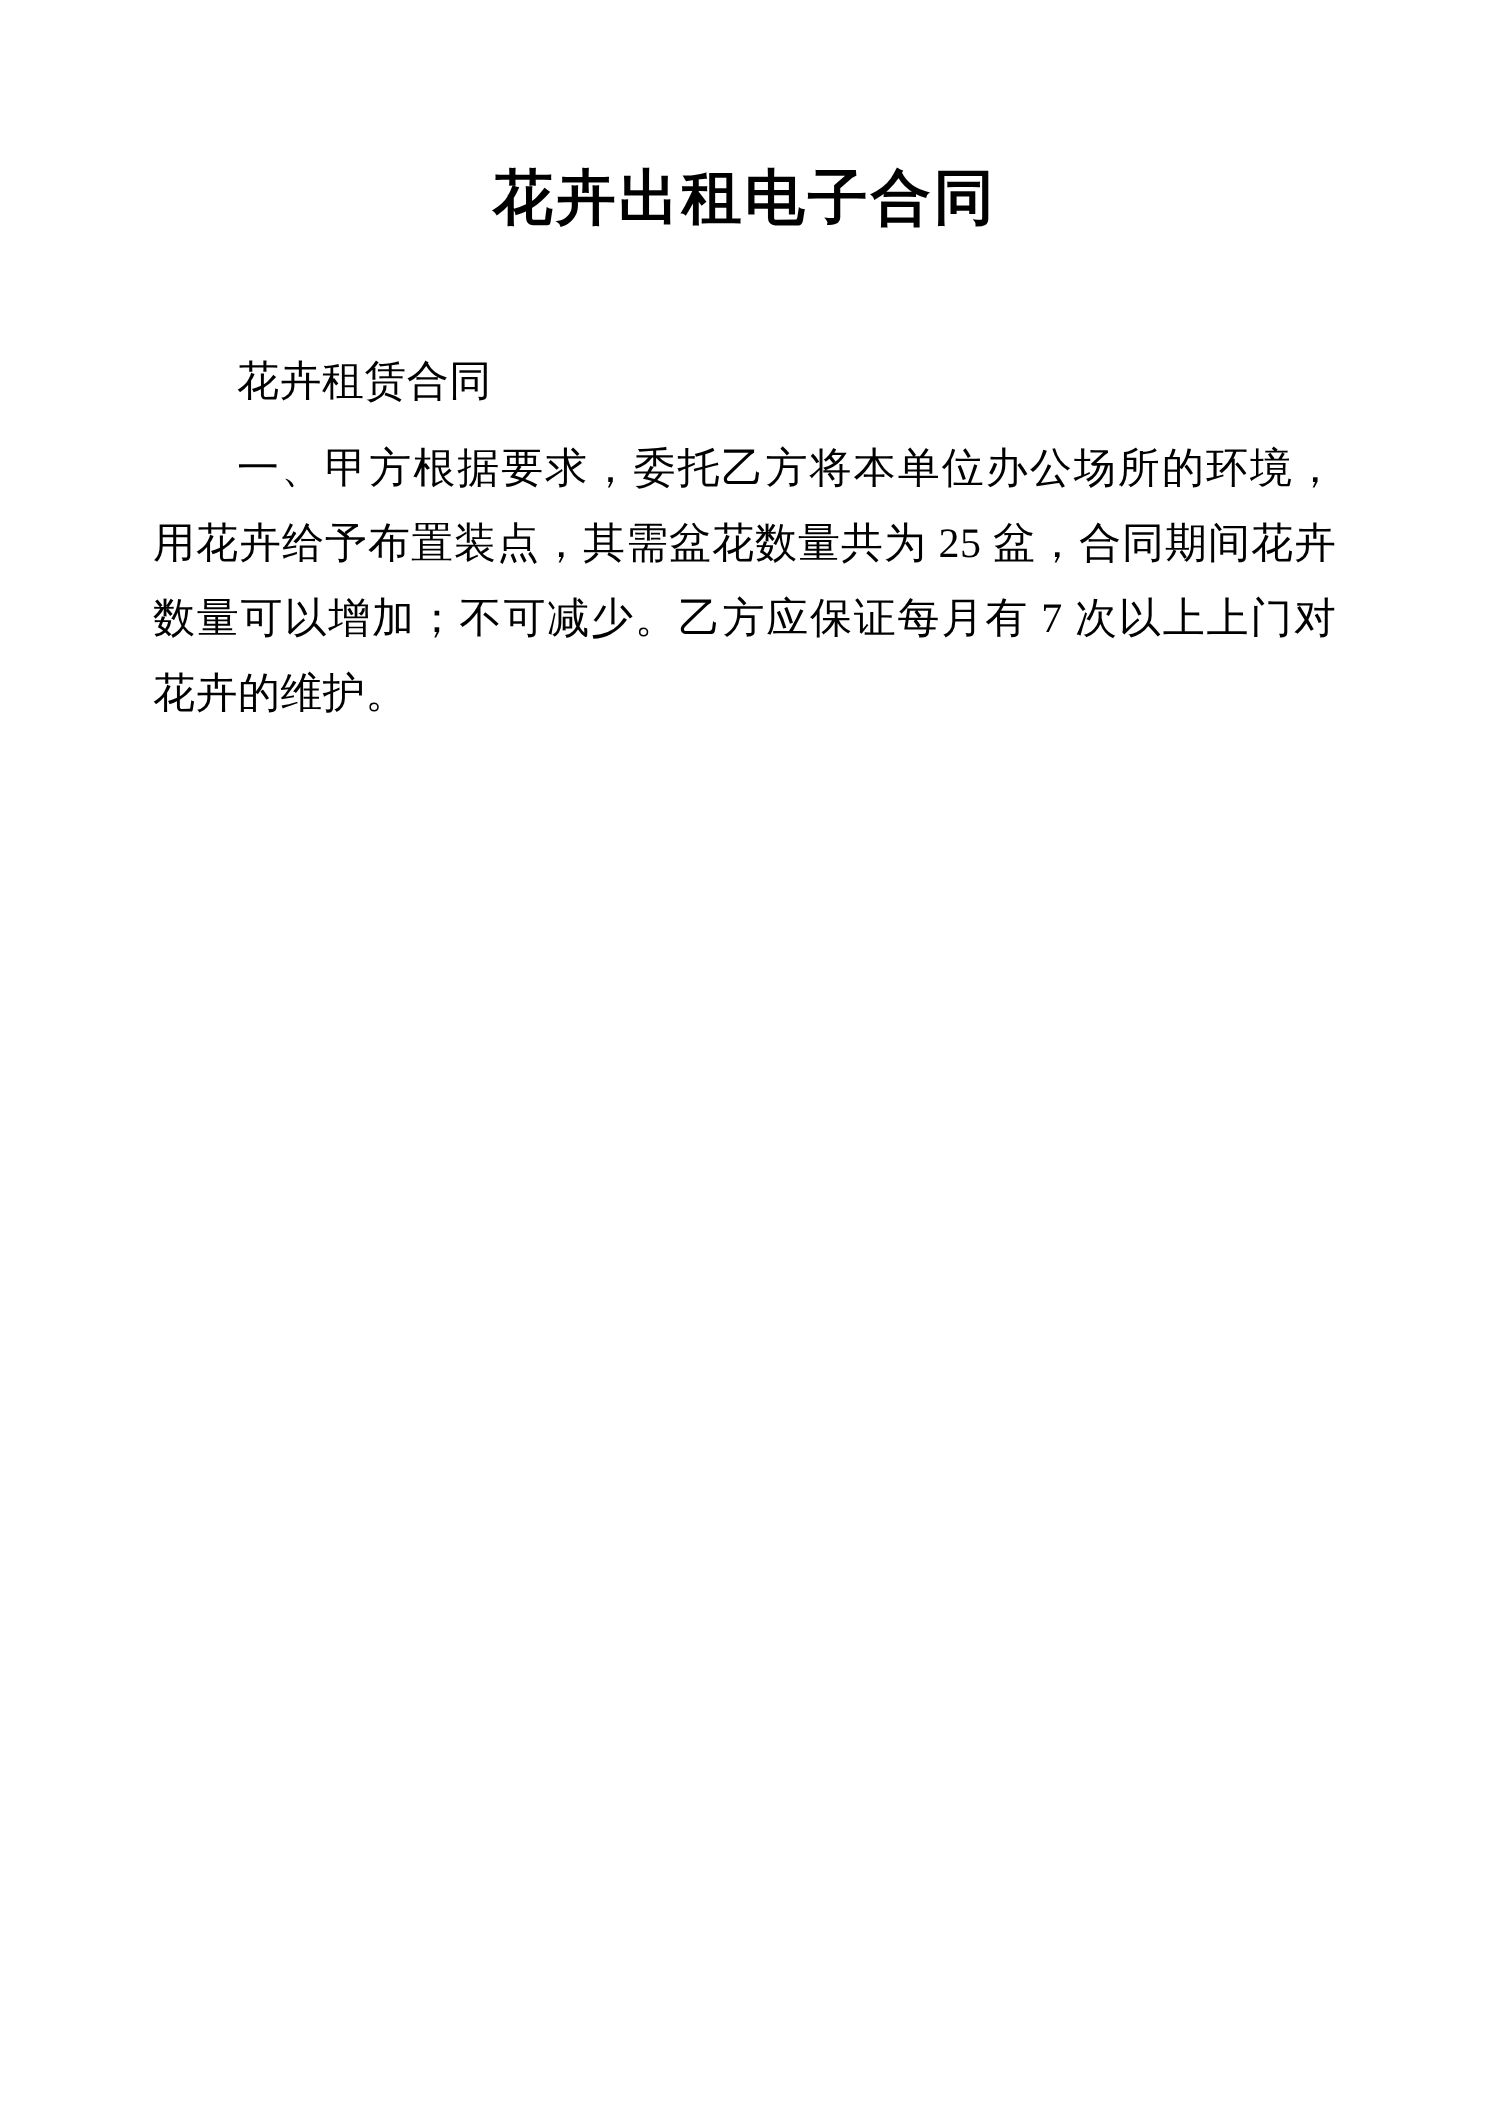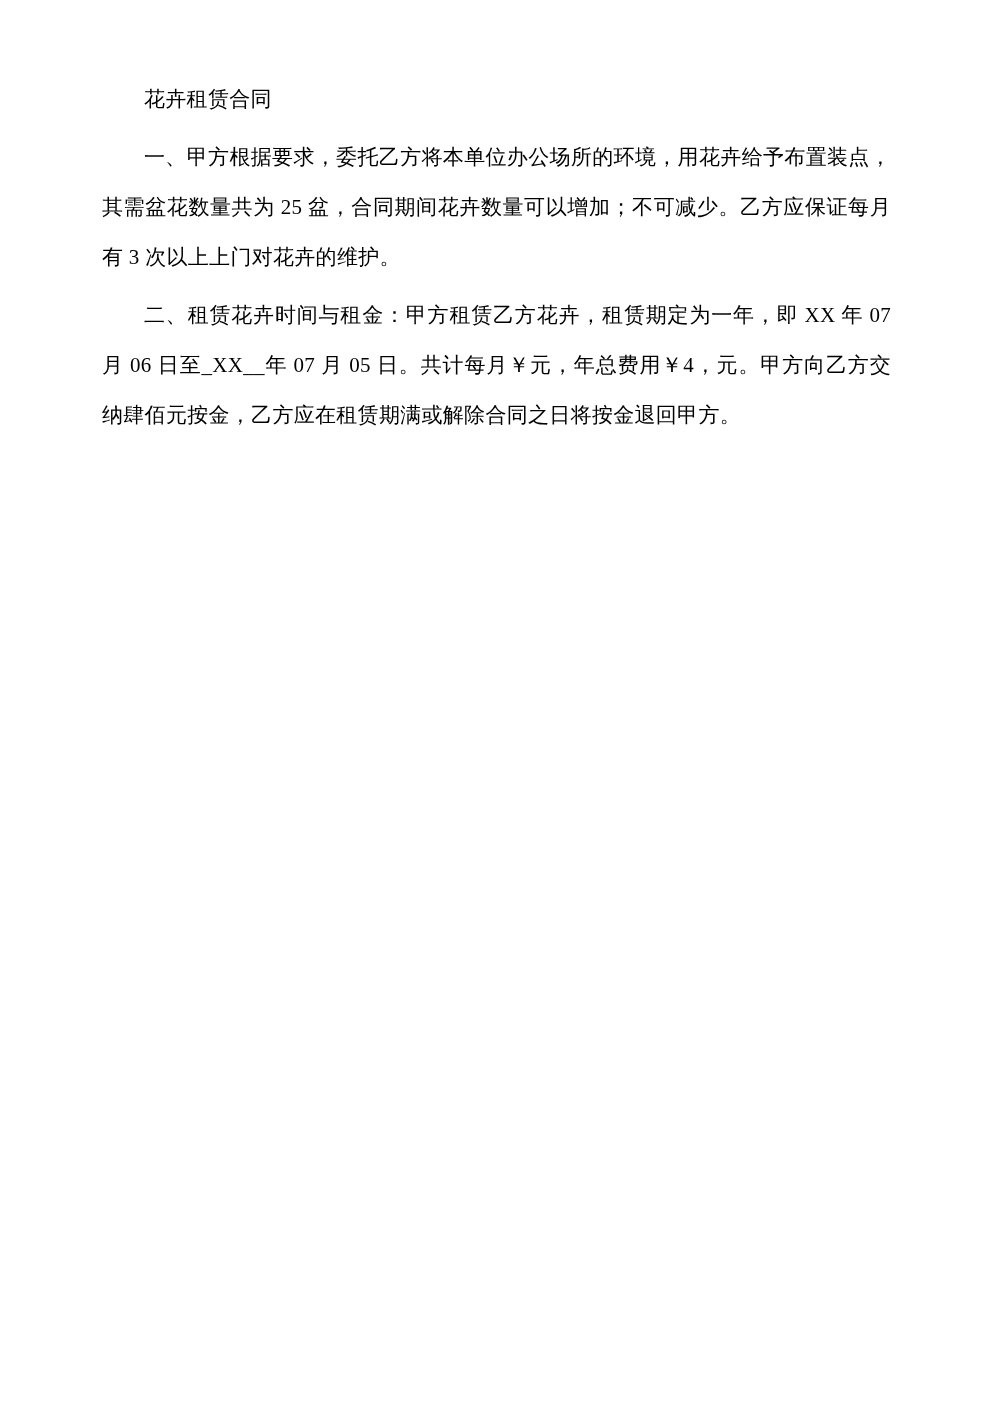--- a/index.html
+++ b/index.html
@@ -30,35 +30,35 @@
     font-size: 40px;
     letter-spacing: 2px;
     line-height: 1.2;
   }
   .body-block {
     margin-top: 74px;
     padding: 0 14px;
   }
   p.para {
     margin: 0 0 8px 0;
-    font-size: 21px;
+    font-size: 28px;
     line-height: 50px;
     text-align: justify;
     text-justify: inter-ideograph;
     letter-spacing: 0.3px;
   }
   p.indent {
     text-indent: 2em;
   }
   p.gap-before {
     margin-top: 44px;
   }
 </style>
 </head>
 <body>
 
 <div class="page">
+  <h1 class="doc-title">花卉出租电子合同</h1>
   <div class="body-block">
     <p class="para indent">花卉租赁合同</p>
-    <p class="para indent">一、甲方根据要求，委托乙方将本单位办公场所的环境，用花卉给予布置装点，其需盆花数量共为 25 盆，合同期间花卉数量可以增加；不可减少。乙方应保证每月有 3 次以上上门对花卉的维护。</p>
-    <p class="para indent">二、租赁花卉时间与租金：甲方租赁乙方花卉，租赁期定为一年，即 XX 年 07 月 06 日至_XX__年 07 月 05 日。共计每月￥元，年总费用￥4，元。甲方向乙方交纳肆佰元按金，乙方应在租赁期满或解除合同之日将按金退回甲方。</p>
+    <p class="para indent">一、甲方根据要求，委托乙方将本单位办公场所的环境，用花卉给予布置装点，其需盆花数量共为 25 盆，合同期间花卉数量可以增加；不可减少。乙方应保证每月有 7 次以上上门对花卉的维护。</p>
   </div>
 </div>
 
 </body></html>

